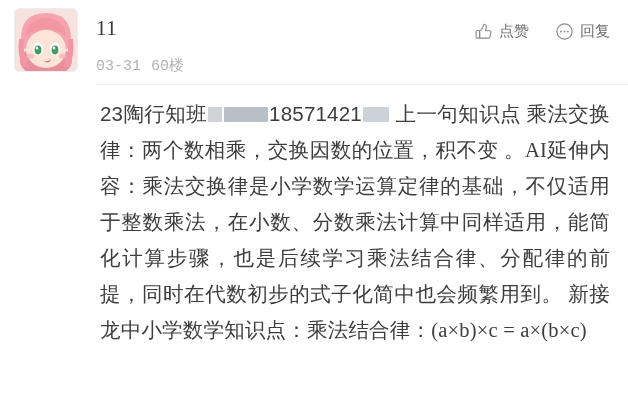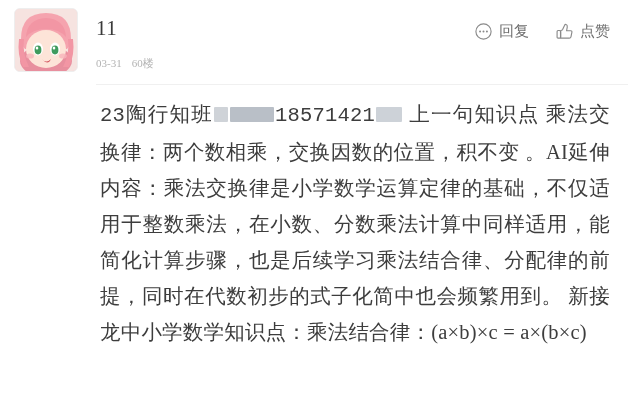--- a/index.html
+++ b/index.html
@@ -47,23 +47,23 @@
     top: 16px;
     font-size: 21px;
     color: #3a3a3a;
     font-family: "Liberation Serif", serif;
     letter-spacing: 0.5px;
   }
   .meta {
     position: absolute;
     left: 96px;
     top: 56px;
-    font-size: 11px;
+    font-size: 15px;
     color: #b3b3b3;
-    font-family: Liberation Serif, serif;
+    font-family: Liberation Mono, monospace;
   }
   .meta .floor {
     margin-left: 10px;
   }
   .actions {
     position: absolute;
     right: 18px;
     top: 22px;
     display: flex;
     align-items: center;
@@ -116,21 +116,21 @@
     background: #c6cbd2;
     border-radius: 1px;
     margin: 0 1px;
     position: relative;
     top: -2px;
   }
   .r1 { width: 14px; background: #cfd3d8; }
   .r2 { width: 44px; background: #b9bfc7; }
   .r3 { width: 26px; background: #cdd2d8; }
   .mono-seg {
-    font-family: Liberation Mono, monospace;
+    font-family: Liberation Sans, sans-serif;
   }
   .scrollbar {
     position: absolute;
     right: 2px;
     top: 0;
     width: 5px;
     height: 413px;
     background: transparent;
   }
   .scroll-thumb {
@@ -174,37 +174,37 @@
     <div class="username">11</div>
 
     <div class="meta">
       <span>03-31</span><span class="floor">60楼</span>
     </div>
 
     <div class="actions">
       <div class="action">
         <span class="ico">
           <svg width="19" height="19" viewBox="0 0 20 20" xmlns="http://www.w3.org/2000/svg">
+            <path d="M6 9 L6 17 L15 17 Q16.5 17 16.8 15.6 L17.8 10.6 Q18 9.2 16.6 9.2 L12.2 9.2 L12.9 5.3 Q13.2 3 11.6 2.6 Q10.5 2.4 10 3.6 L8 8 Q7.5 9 6 9 Z" fill="none" stroke="#8a8a8a" stroke-width="1.2" stroke-linejoin="round"></path>
+            <rect x="2.2" y="9" width="3.6" height="8" rx="1" fill="none" stroke="#8a8a8a" stroke-width="1.2"></rect>
+          </svg>
+        </span>
+        <span class="action-label">点赞</span>
+      </div>
+      <div class="action">
+        <span class="ico">
+          <svg width="19" height="19" viewBox="0 0 20 20" xmlns="http://www.w3.org/2000/svg">
             <circle cx="10" cy="10" r="8" fill="none" stroke="#8a8a8a" stroke-width="1.2"></circle>
             <circle cx="6.4" cy="10" r="1.05" fill="#8a8a8a"></circle>
             <circle cx="10" cy="10" r="1.05" fill="#8a8a8a"></circle>
             <circle cx="13.6" cy="10" r="1.05" fill="#8a8a8a"></circle>
           </svg>
         </span>
         <span class="action-label">回复</span>
       </div>
-      <div class="action">
-        <span class="ico">
-          <svg width="19" height="19" viewBox="0 0 20 20" xmlns="http://www.w3.org/2000/svg">
-            <path d="M6 9 L6 17 L15 17 Q16.5 17 16.8 15.6 L17.8 10.6 Q18 9.2 16.6 9.2 L12.2 9.2 L12.9 5.3 Q13.2 3 11.6 2.6 Q10.5 2.4 10 3.6 L8 8 Q7.5 9 6 9 Z" fill="none" stroke="#8a8a8a" stroke-width="1.2" stroke-linejoin="round"></path>
-            <rect x="2.2" y="9" width="3.6" height="8" rx="1" fill="none" stroke="#8a8a8a" stroke-width="1.2"></rect>
-          </svg>
-        </span>
-        <span class="action-label">点赞</span>
-      </div>
     </div>
 
     <div class="divider"></div>
   </div>
 
   <div class="body">
     <span class="mono-seg">23陶行知班</span><span class="redact r1"></span><span class="redact r2"></span><span class="mono-seg">18571421</span><span class="redact r3"></span> <span>上一句知识点 乘法交换律：两个数相乘，交换因数的位置，积不变 。AI延伸内容：乘法交换律是小学数学运算定律的基础，不仅适用于整数乘法，在小数、分数乘法计算中同样适用，能简化计算步骤，也是后续学习乘法结合律、分配律的前提，同时在代数初步的式子化简中也会频繁用到。 新接龙中小学数学知识点：乘法结合律：(a×b)×c = a×(b×c)</span>
   </div>
 
   <div class="scrollbar">

